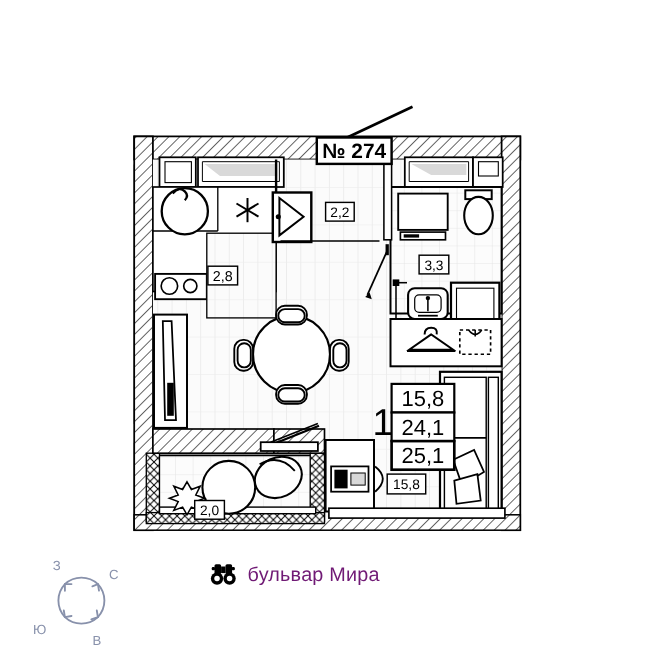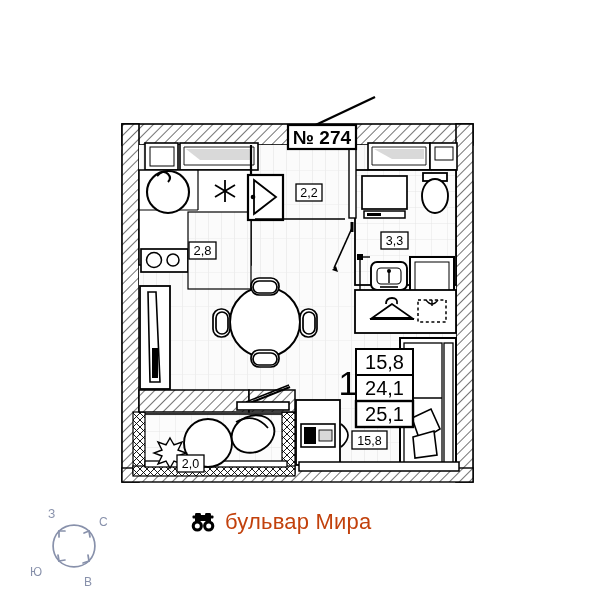--- a/index.html
+++ b/index.html
@@ -24,22 +24,22 @@
     position: absolute;
     left: 190px;
     top: 502px;
     display: flex;
     align-items: center;
     gap: 9px;
     height: 40px;
   }
   .street-label .street-text {
     font-family: "Liberation Sans", sans-serif;
-    font-size: 22px;
-    color: #c2410c;
+    font-size: 18px;
+    color: #701a75;
     letter-spacing: 0.2px;
     white-space: nowrap;
   }
   .binoculars {
     width: 26px;
     height: 22px;
     flex: 0 0 auto;
   }
   .compass-wrap {
     position: absolute;

